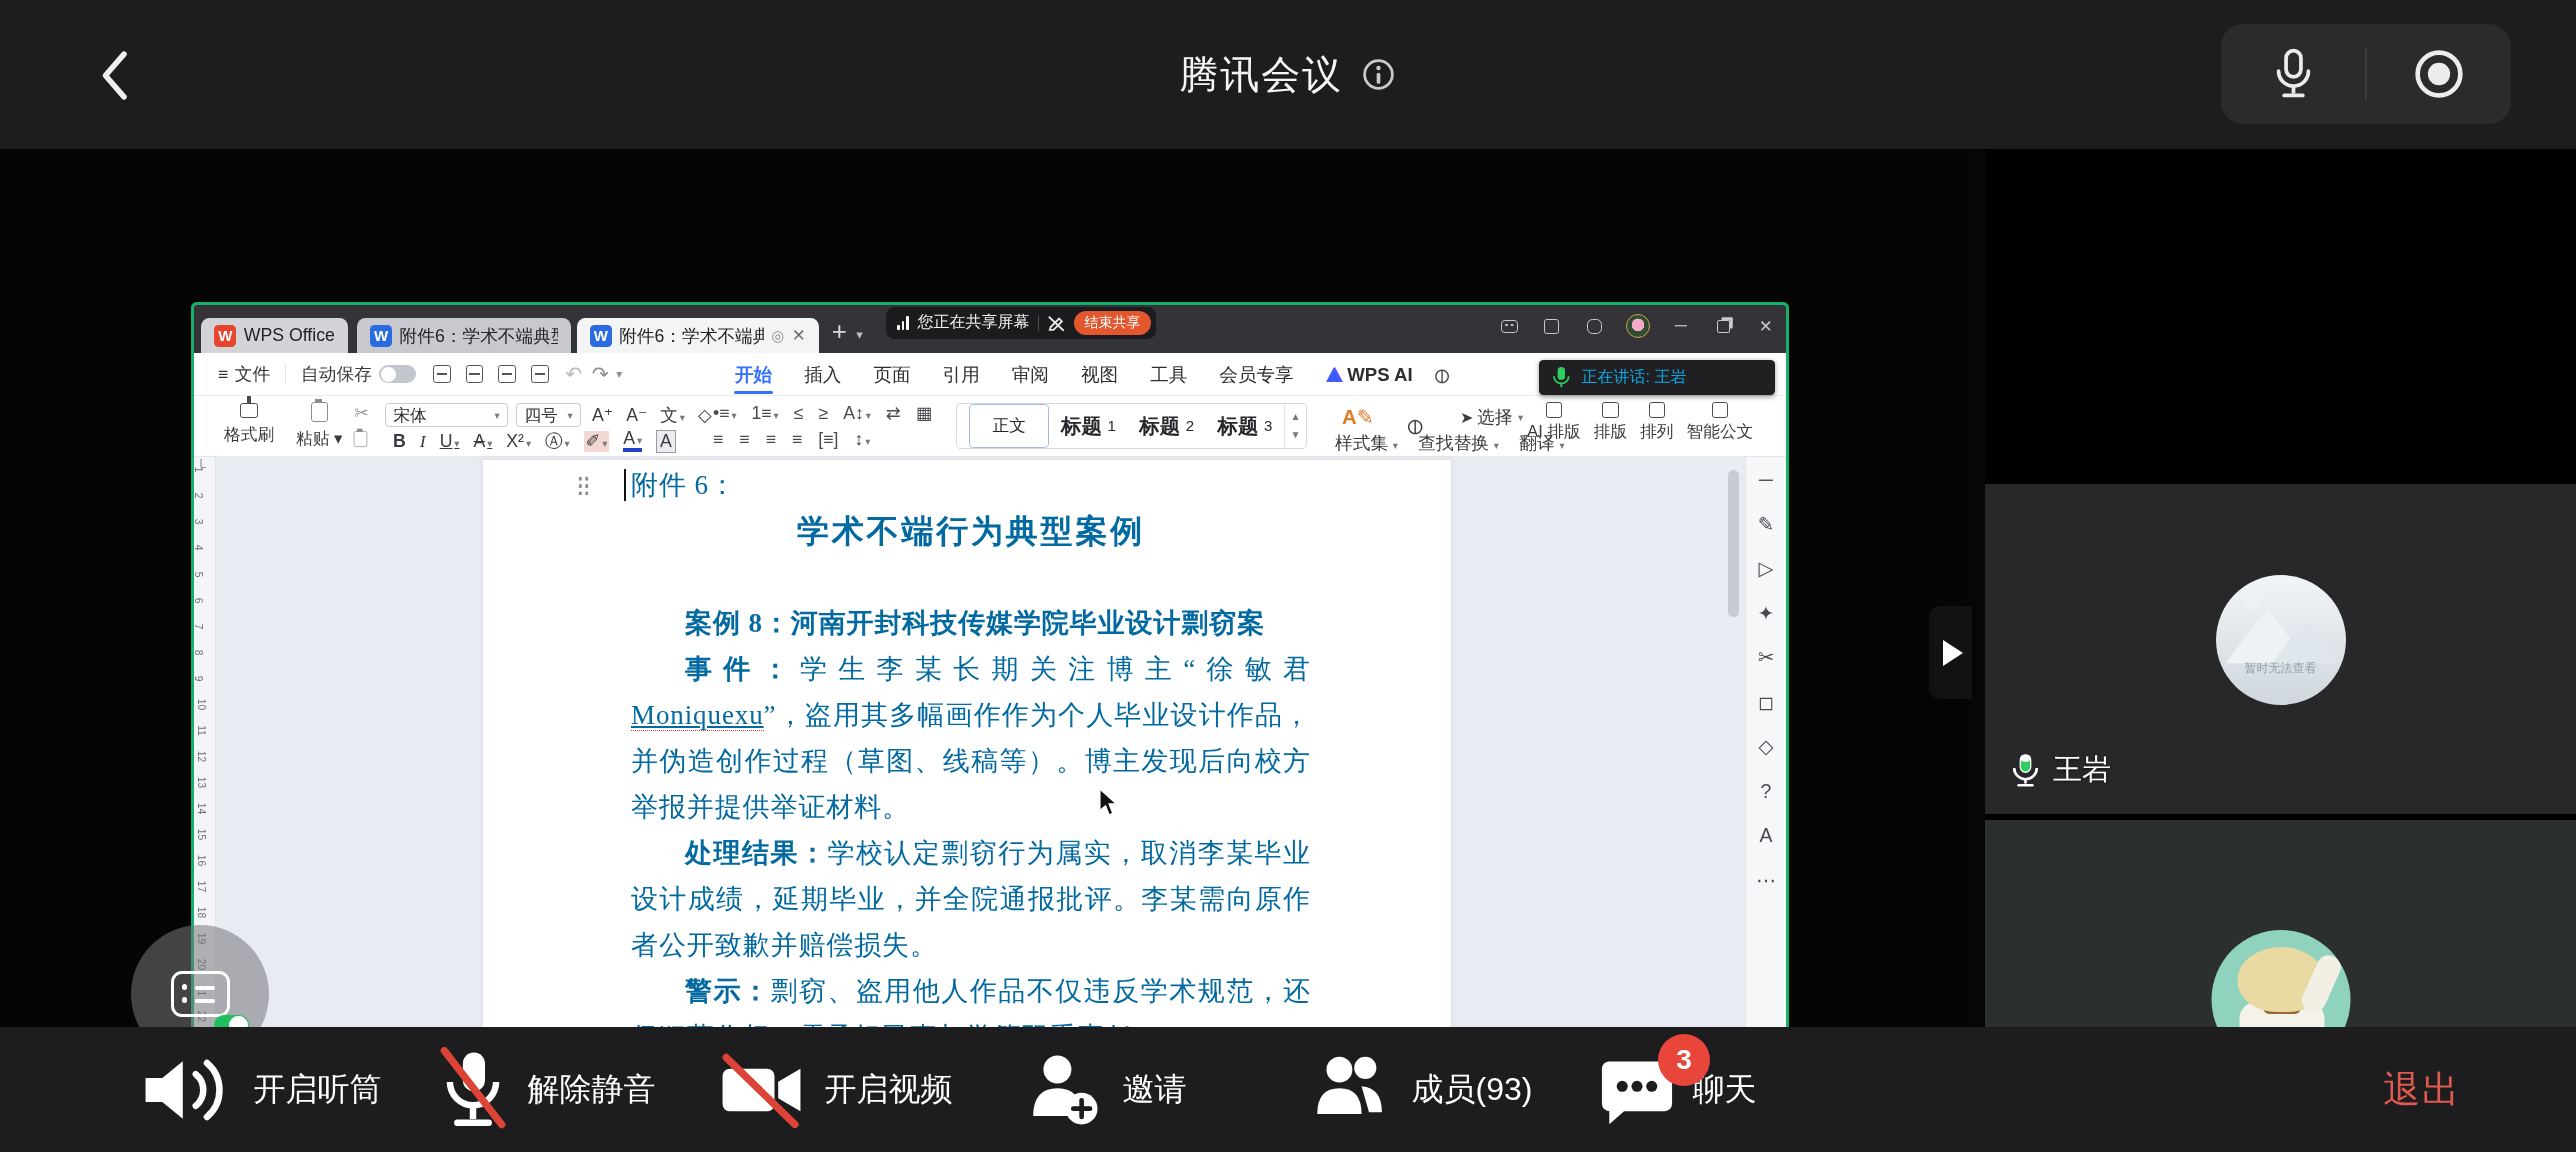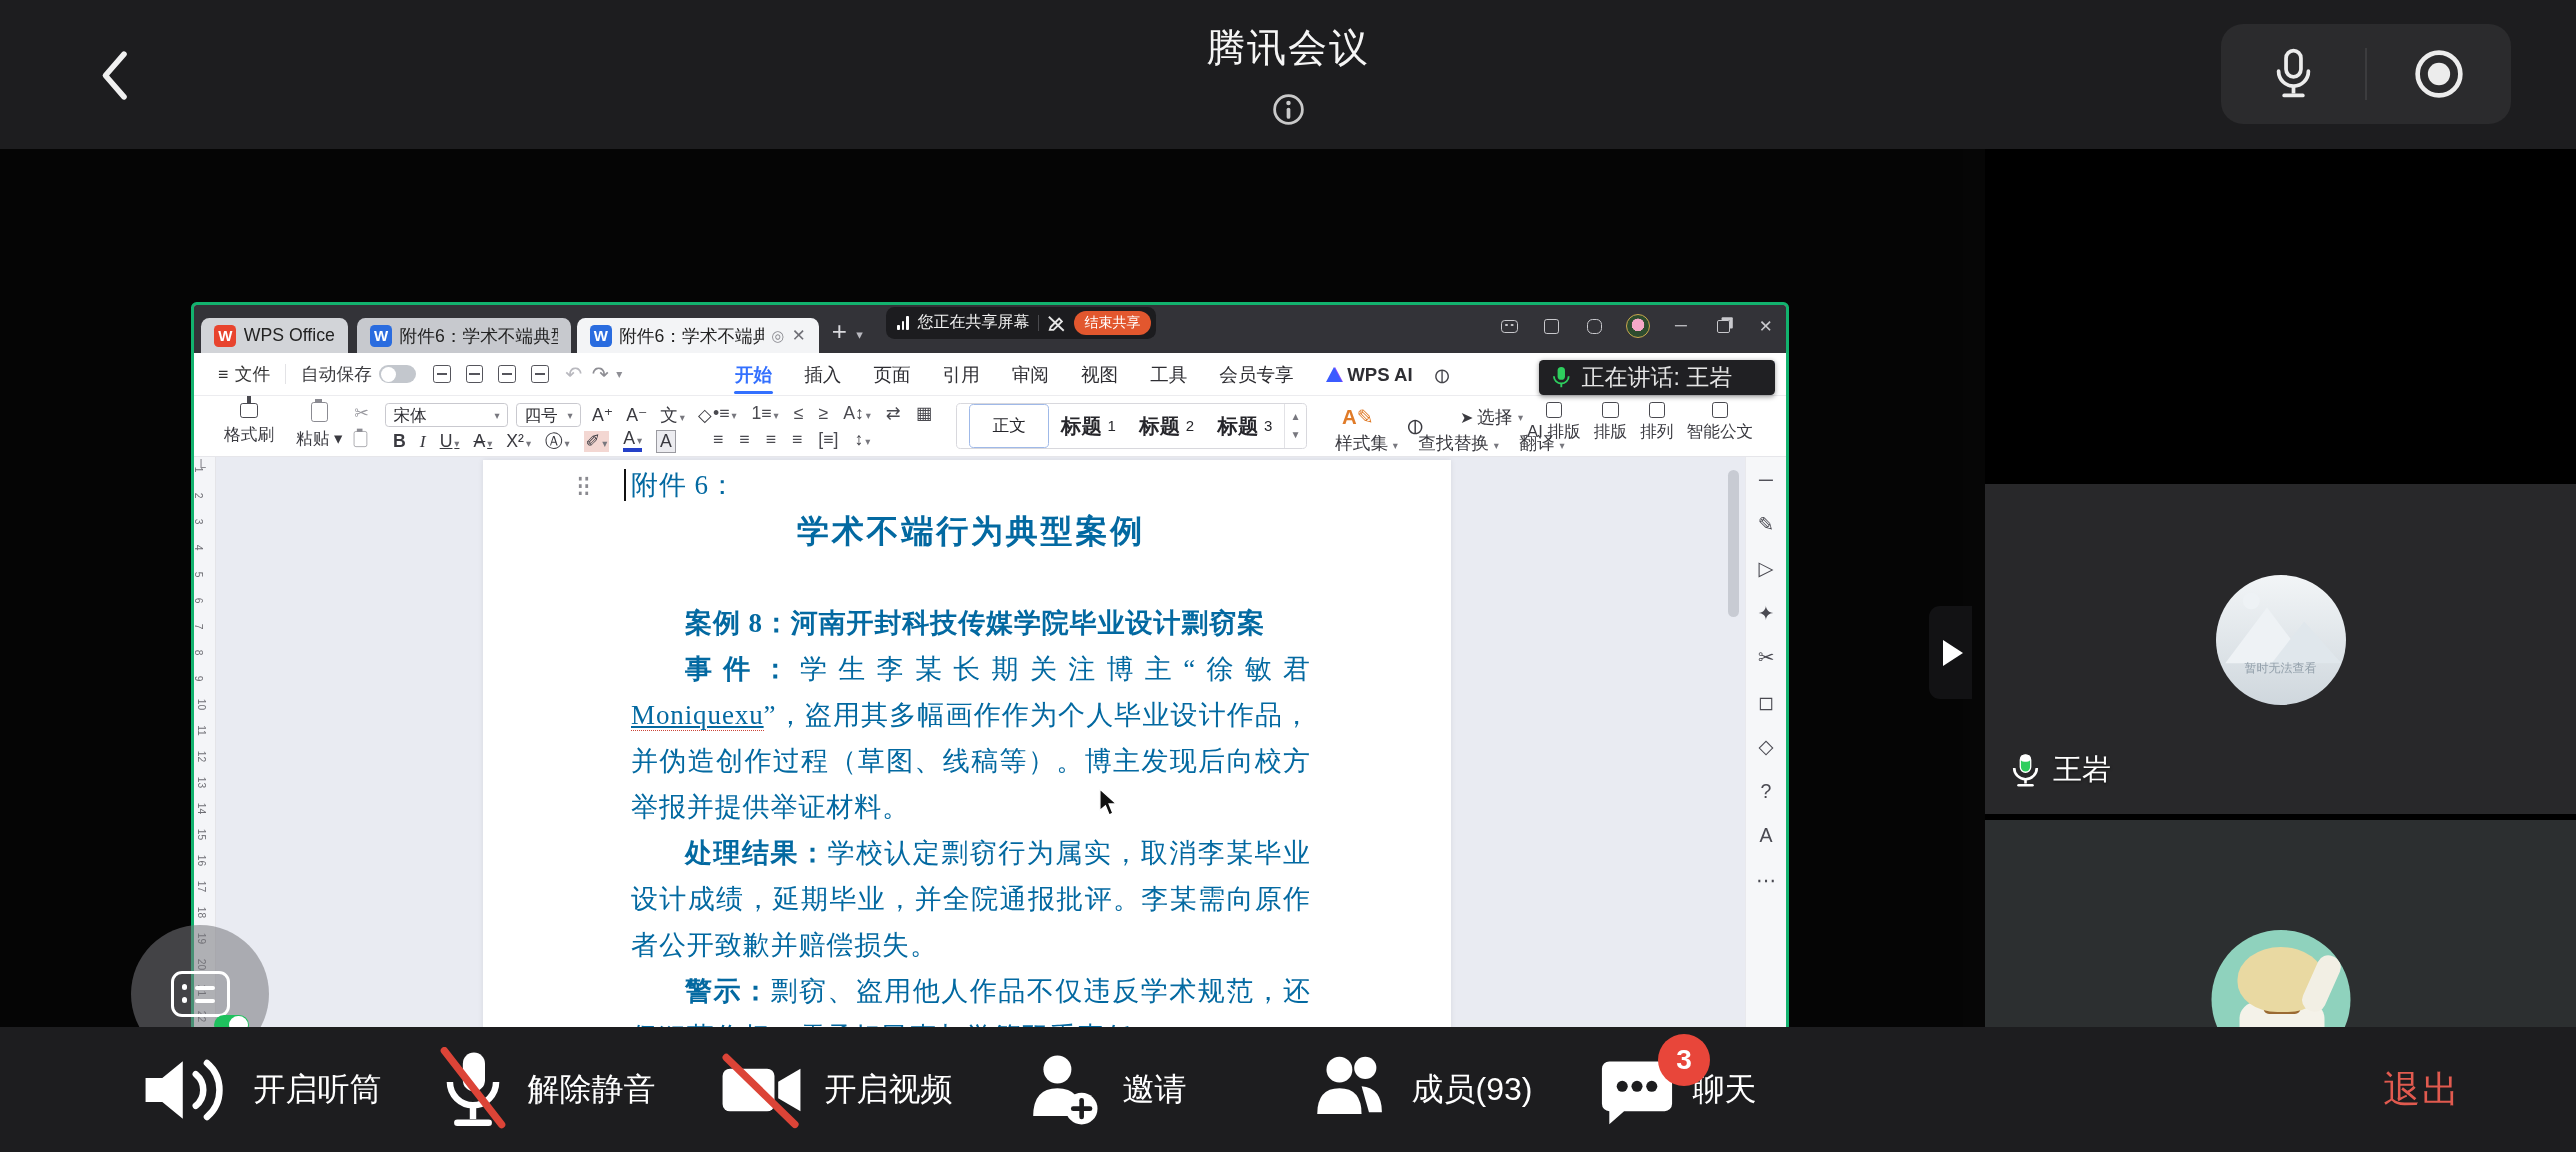--- a/index.html
+++ b/index.html
@@ -5,21 +5,21 @@
   * { margin:0; padding:0; box-sizing:border-box; }
   html,body { background:#000; }
   #app {
     position:relative; width:2576px; height:1152px; overflow:hidden;
     background:#060606; font-family:"Liberation Sans","DejaVu Sans",sans-serif;
     -webkit-font-smoothing:antialiased;
   }
   
   .topbar { position:absolute; left:0; top:0; width:2576px; height:149px; background:#1d1d1f; z-index:40; }
   .back-btn { position:absolute; left:85px; top:43px; width:65px; height:65px; cursor:pointer; }
-  .title-wrap { position:absolute; left:0; top:0; width:100%; height:149px; display:flex; align-items:center; justify-content:center; gap:16.7px;flex-direction:column; }
+  .title-wrap { position:absolute; left:0; top:0; width:100%; height:149px; display:flex; align-items:center; justify-content:center; gap:16.7px; }
   .meet-title { color:#f5f5f5; font-size:39px; font-weight:500; letter-spacing:1.9px; }
   .av-group { position:absolute; right:65px; top:24px; width:290px; height:100px; background:#2b2b2d; border-radius:22px; display:flex; align-items:center; }
   .av-cell { flex:1; display:flex; align-items:center; justify-content:center; height:100%; cursor:pointer; }
   .av-divider { width:1.9px; height:52px; background:#3c3c3e; }
   
   .stage { position:absolute; left:0; top:149px; width:1963px; height:878px; background:#050505; }
   
   .wps { position:absolute; left:191px; top:153px; width:1598px; height:871px; border:3.7px solid #12b26e; border-radius:5.6px; background:#fff; overflow:hidden; z-index:5; }
   .tabbar { position:relative; width:100%; height:48px; background:#333338; display:flex; align-items:flex-end; padding-left:7.4px; }
   .tab { height:35px; margin-bottom:0px; border-radius:8.4px 8.4px 0 0; display:flex; align-items:center; padding:0 13px; gap:7.4px; font-size:17.7px; color:#232323; cursor:pointer; }
@@ -125,21 +125,21 @@
   .para-handle { position:absolute; left:-54px; top:13px; width:13px; height:20.4px;
       background-image:radial-gradient(circle, #8a8a90 1.7px, transparent 1.9px);
       background-size:6.5px 7.4px; }
   .caret { position:absolute; left:-7.4px; top:7.4px; width:1.9px; height:32px; background:#111; }
   .scrollbar { position:absolute; right:5.6px; top:13px; width:11px; height:147px; border-radius:5.6px; background:#c8cbd3; cursor:pointer; }
   
   .rstrip { position:absolute; right:0; top:152px; bottom:0; width:41px; background:#f6f7f9; border-left:0.9px solid #e9e9ed; display:flex; flex-direction:column; align-items:center; padding-top:13px; gap:25px; color:#4a4a52; font-size:19.5px; z-index:3; }
   .rstrip span { cursor:pointer; line-height:1; }
   
   .toast { position:absolute; left:1539px; top:211px; width:236px; height:35px; background:#202023; border-radius:4.6px; display:flex; align-items:center; padding:0 13px; gap:11px; z-index:20; box-shadow:0 1.9px 5.6px rgba(0,0,0,.4); }
-  .toast .txt { color:#e5e5e5; font-size:23px; white-space:nowrap; }
+  .toast .txt { color:#0ea5e9; font-size:16px; white-space:nowrap; }
   
   .mcursor { position:absolute; left:1098px; top:639px; z-index:25; }
   
   .cap-bubble { position:absolute; left:131px; top:776px; width:138px; height:138px; border-radius:50%; background:rgba(118,118,124,.55); z-index:22; display:flex; align-items:center; justify-content:center; cursor:pointer; }
   .cap-ic { position:relative; width:59px; height:46px; border:3.7px solid #fff; border-radius:11px; }
   .cap-ic::before { content:""; position:absolute; left:8.4px; top:10.2px; width:5.6px; height:5.6px; border-radius:50%; background:#fff; box-shadow:0 13px 0 #fff; }
   .cap-ic::after { content:""; position:absolute; left:21.4px; top:12px; width:20.4px; height:3.7px; border-radius:1.9px; background:#fff; box-shadow:0 13px 0 #fff; }
   .cap-toggle { position:absolute; right:20.4px; bottom:28px; width:35px; height:20.4px; border-radius:10.2px; background:#1fc15e; }
   .cap-toggle::after { content:""; position:absolute; right:0.9px; top:0.9px; width:18.6px; height:18.6px; border-radius:50%; background:#fff; }
   

